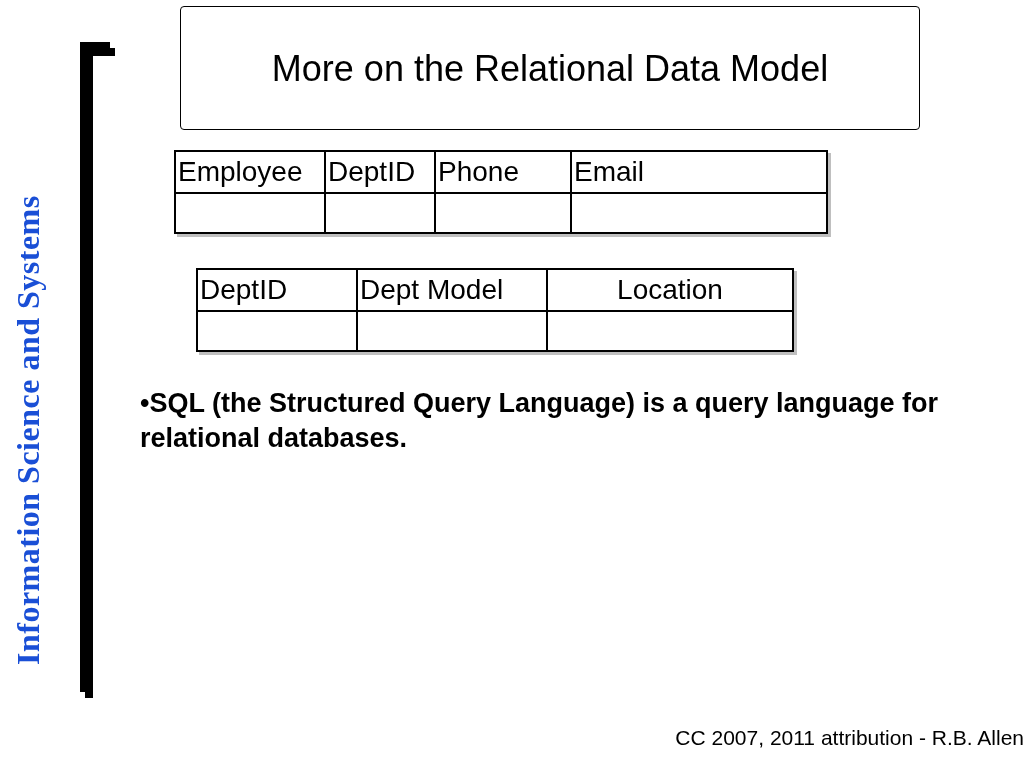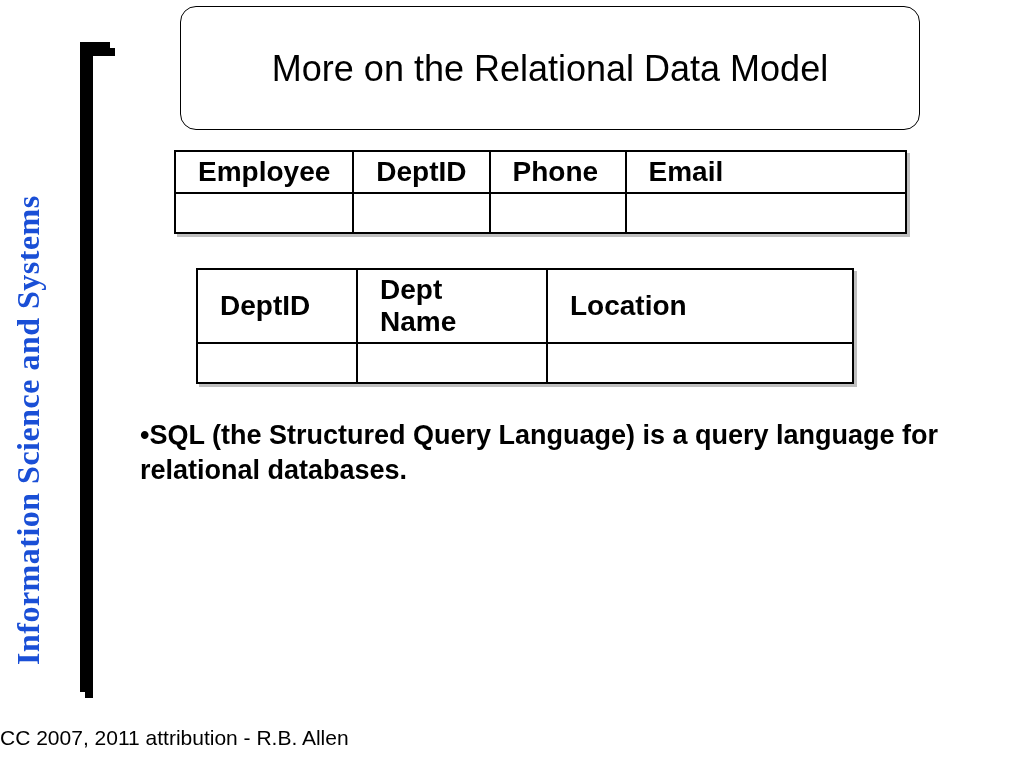--- a/index.html
+++ b/index.html
@@ -42,21 +42,21 @@
   }
 
   
   .title-box {
     position: absolute;
     left: 180px;
     top: 6px;
     width: 740px;
     height: 124px;
     border: 1.5px solid #000;
-    border-radius: 16px;
+    border-radius: 4px;
     background: #fff;
     display: flex;
     align-items: center;
     justify-content: center;
     text-align: center;
     font-size: 36px;
     line-height: 1.25;
     padding: 8px 20px;
   }
 
@@ -81,43 +81,43 @@
   .tablewrap { margin-left: 34px; }
 
   table.rel {
     border-collapse: collapse;
     margin-bottom: 34px;
     box-shadow: 3px 3px 0 0 rgba(0,0,0,0.25);
   }
   table.rel th, table.rel td {
     border: 2px solid #000;
     font-size: 28px;
-    font-weight: bold;
+    font-weight: normal;
     text-align: left;
-    padding: 4px 22px;
+    padding: 4px 2px;
     height: 40px;
   }
   table.rel td { height: 40px; }
 
   .t1 th:nth-child(1){ width:150px; }
   .t1 th:nth-child(2){ width:110px; }
   .t1 th:nth-child(3){ width:136px; }
-  .t1 th:nth-child(4){ width:280px; }
+  .t1 th:nth-child(4){ width:256px; }
 
   .t2wrap { margin-left: 56px; }
   .t2 th:nth-child(1){ width:160px; }
   .t2 th:nth-child(2){ width:190px; }
-  .t2 th:nth-child(3){ width:306px; }
+  .t2 th:nth-child(3){ width:246px;text-align:center; }
 
   .footer {
     position: absolute;
     left: 0;
     bottom: 18px;
     width: 1024px;
-    text-align: left;
+    text-align: right;
     font-size: 21px;
   }
 </style>
 </head>
 <body>
 <div class="slide">
 
   <div class="vtext">Information Science and Systems</div>
 
   <div class="bracket-shadow"></div>
@@ -146,21 +146,21 @@
         </tr>
       </tbody>
         </table>
     </div>
 
     <div class="tablewrap t2wrap">
       <table class="rel t2">
         <tbody>
             <tr>
           <th>DeptID</th>
-          <th>Dept Name</th>
+          <th>Dept Model</th>
           <th>Location</th>
         </tr>
         <tr>
           <td></td>
           <td></td>
           <td></td>
         </tr>
       </tbody>
         </table>
     </div>

